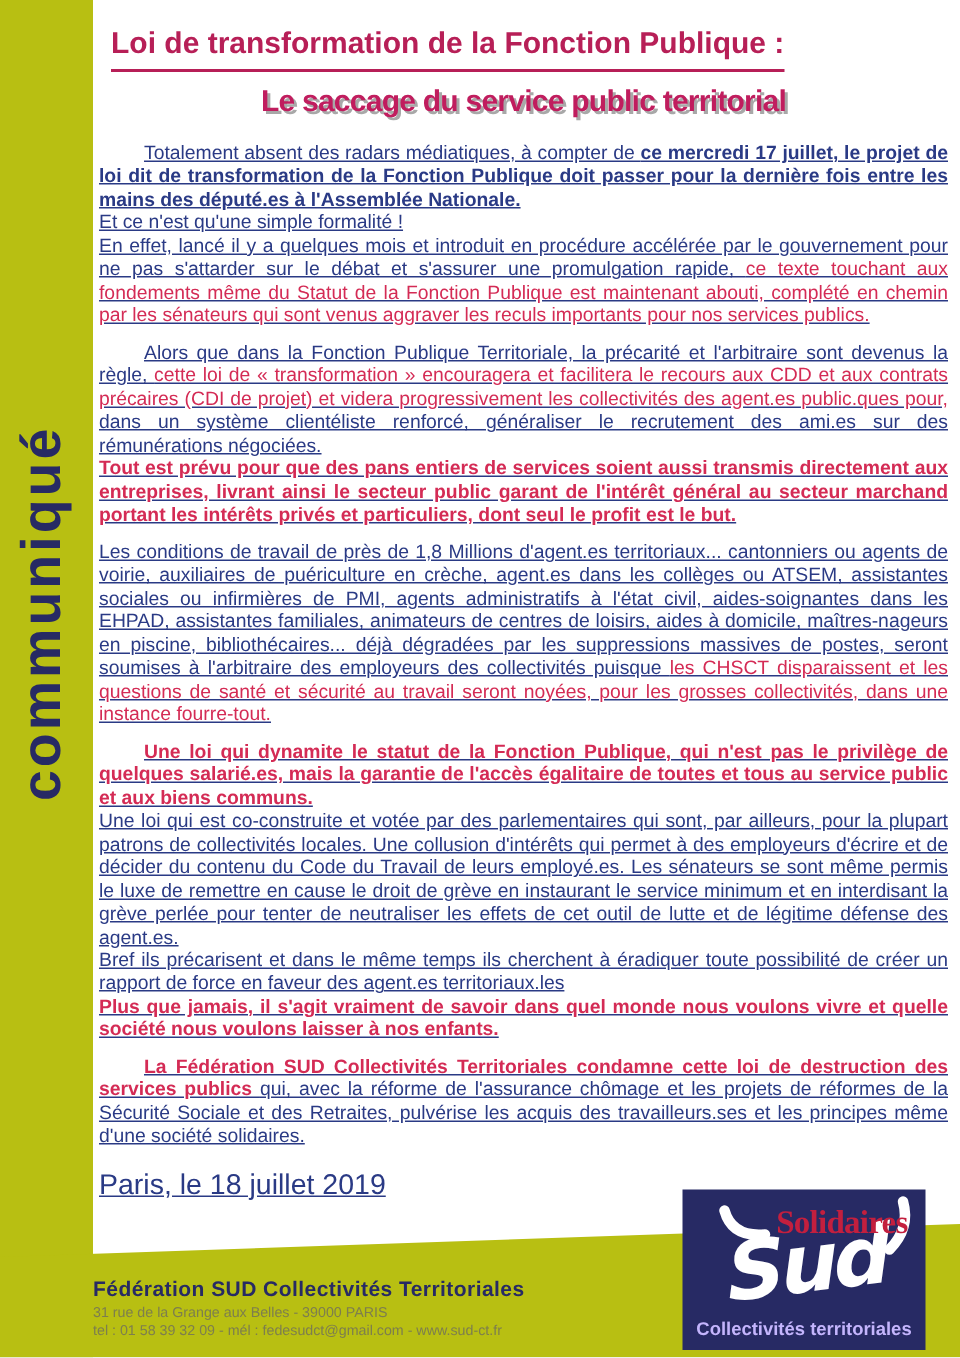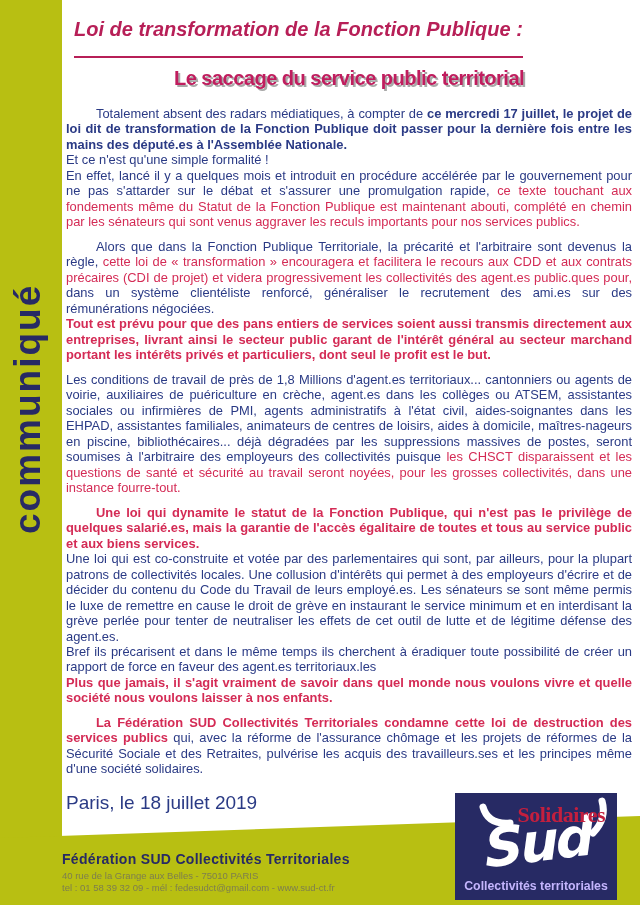--- a/index.html
+++ b/index.html
@@ -32,32 +32,33 @@
   
   .footer-band{
     position:absolute;left:0;top:812px;width:640px;height:93px;background:var(--band);
     clip-path:polygon(0 26px,100% 4px,100% 100%,0 100%);
   }
   
   .header{position:absolute;left:66px;top:18px;width:566px;}
   .title1{
     display:inline-block;margin-left:8px;
     font-size:20px;font-weight:bold;color:var(--title);
-    letter-spacing:0px;border-bottom:2px solid var(--title);padding-bottom:15px;font-style:italic;
+    letter-spacing:0px;border-bottom:2px solid var(--title);padding-bottom:5px;
   }
   .title2{
     margin-top:9px;text-align:center;
     font-size:20px;font-weight:bold;color:var(--title2);letter-spacing:-0.5px;
     text-shadow:2px 2px 0 var(--shadow);
   }
   
   .content{
-    position:absolute;left:66px;top:106px;width:566px;
+    position:absolute;left:66px;top:94px;width:566px;
     font-size:12.9px;line-height:1.2;color:var(--navy);
     text-align:justify;
+    text-decoration:underline;
   }
   .para{margin:0;}
   .para.indent{text-indent:30px;}
   .para.gap{margin-top:9px;}
   .run-n{color:var(--navy);}
   .run-nb{color:var(--navy);font-weight:bold;}
   .run-r{color:var(--red);}
   .run-rb{color:var(--red);font-weight:bold;}
   .dateline{margin-top:15px;font-size:19px;color:var(--navy);}
   
@@ -108,31 +109,31 @@
   </div>
 
   <div class="content">
 
   <p class="para indent"><span class="run-n">Totalement absent des radars médiatiques, à compter de </span><span class="run-nb">ce mercredi 17 juillet, le projet de loi dit de transformation de la Fonction Publique doit passer pour la dernière fois entre les mains des député.es à l'Assemblée Nationale.</span></p>
       <p class="para"><span class="run-n">Et ce n'est qu'une simple formalité !</span></p>
       <p class="para"><span class="run-n">En effet, lancé il y a quelques mois et introduit en procédure accélérée par le gouvernement pour ne pas s'attarder sur le débat et s'assurer une promulgation rapide, </span><span class="run-r">ce texte touchant aux fondements même du Statut de la Fonction Publique est maintenant abouti, complété en chemin par les sénateurs qui sont venus aggraver les reculs importants pour nos services publics.</span></p>
       <p class="para indent gap"><span class="run-n">Alors que dans la Fonction Publique Territoriale, la précarité et l'arbitraire sont devenus la règle, </span><span class="run-r">cette loi de « transformation » encouragera et facilitera le recours aux CDD et aux contrats précaires (CDI de projet) et videra progressivement les collectivités des agent.es public.ques pour, </span><span class="run-n">dans un système clientéliste renforcé, généraliser le recrutement des ami.es sur des rémunérations négociées.</span></p>
       <p class="para"><span class="run-rb">Tout est prévu pour que des pans entiers de services soient aussi transmis directement aux entreprises, livrant ainsi le secteur public garant de l'intérêt général au secteur marchand portant les intérêts privés et particuliers, dont seul le profit est le but.</span></p>
       <p class="para gap"><span class="run-n">Les conditions de travail de près de 1,8 Millions d'agent.es territoriaux... cantonniers ou agents de voirie, auxiliaires de puériculture en crèche, agent.es dans les collèges ou ATSEM, assistantes sociales ou infirmières de PMI, agents administratifs à l'état civil, aides-soignantes dans les EHPAD, assistantes familiales, animateurs de centres de loisirs, aides à domicile, maîtres-nageurs en piscine, bibliothécaires... déjà dégradées par les suppressions massives de postes, seront soumises à l'arbitraire des employeurs des collectivités puisque </span><span class="run-r">les CHSCT disparaissent et les questions de santé et sécurité au travail seront noyées, pour les grosses collectivités, dans une instance fourre-tout.</span></p>
-      <p class="para indent gap"><span class="run-rb">Une loi qui dynamite le statut de la Fonction Publique, qui n'est pas le privilège de quelques salarié.es, mais la garantie de l'accès égalitaire de toutes et tous au service public et aux biens services.</span></p>
+      <p class="para indent gap"><span class="run-rb">Une loi qui dynamite le statut de la Fonction Publique, qui n'est pas le privilège de quelques salarié.es, mais la garantie de l'accès égalitaire de toutes et tous au service public et aux biens communs.</span></p>
       <p class="para"><span class="run-n">Une loi qui est co-construite et votée par des parlementaires qui sont, par ailleurs, pour la plupart patrons de collectivités locales. Une collusion d'intérêts qui permet à des employeurs d'écrire et de décider du contenu du Code du Travail de leurs employé.es. Les sénateurs se sont même permis le luxe de remettre en cause le droit de grève en instaurant le service minimum et en interdisant la grève perlée pour tenter de neutraliser les effets de cet outil de lutte et de légitime défense des agent.es.</span></p>
       <p class="para"><span class="run-n">Bref ils précarisent et dans le même temps ils cherchent à éradiquer toute possibilité de créer un rapport de force en faveur des agent.es territoriaux.les</span></p>
       <p class="para"><span class="run-rb">Plus que jamais, il s'agit vraiment de savoir dans quel monde nous voulons vivre et quelle société nous voulons laisser à nos enfants.</span></p>
       <p class="para indent gap"><span class="run-rb">La Fédération SUD Collectivités Territoriales condamne cette loi de destruction des services publics </span><span class="run-n">qui, avec la réforme de l'assurance chômage et les projets de réformes de la Sécurité Sociale et des Retraites, pulvérise les acquis des travailleurs.ses et les principes même d'une société solidaires.</span></p>
       <p class="dateline">Paris, le 18 juillet 2019</p>
     </div>
 
   <div class="footer-text">
     <div class="footer-org">Fédération SUD Collectivités Territoriales</div>
-    <div class="footer-address">40 rue de la Grange aux Belles - 75010 PARIS</div>
+    <div class="footer-address">31 rue de la Grange aux Belles - 39000 PARIS</div>
     <div class="footer-contact">tel : 01 58 39 32 09 - mél : fedesudct@gmail.com - www.sud-ct.fr</div>
   </div>
 
   <div class="logo">
     <svg class="logo-strokes" viewBox="0 0 162 107" xmlns="http://www.w3.org/2000/svg" aria-hidden="true">
       <path d="M55 30 Q33 32 28 14" stroke="#ffffff" stroke-width="7" fill="none" stroke-linecap="round"></path>
       <path d="M138 40 Q152 26 147 8" stroke="#ffffff" stroke-width="7" fill="none" stroke-linecap="round"></path>
     </svg>
     <div class="logo-sud">Sud</div>
     <div class="logo-solidaires">Solidaires</div>

